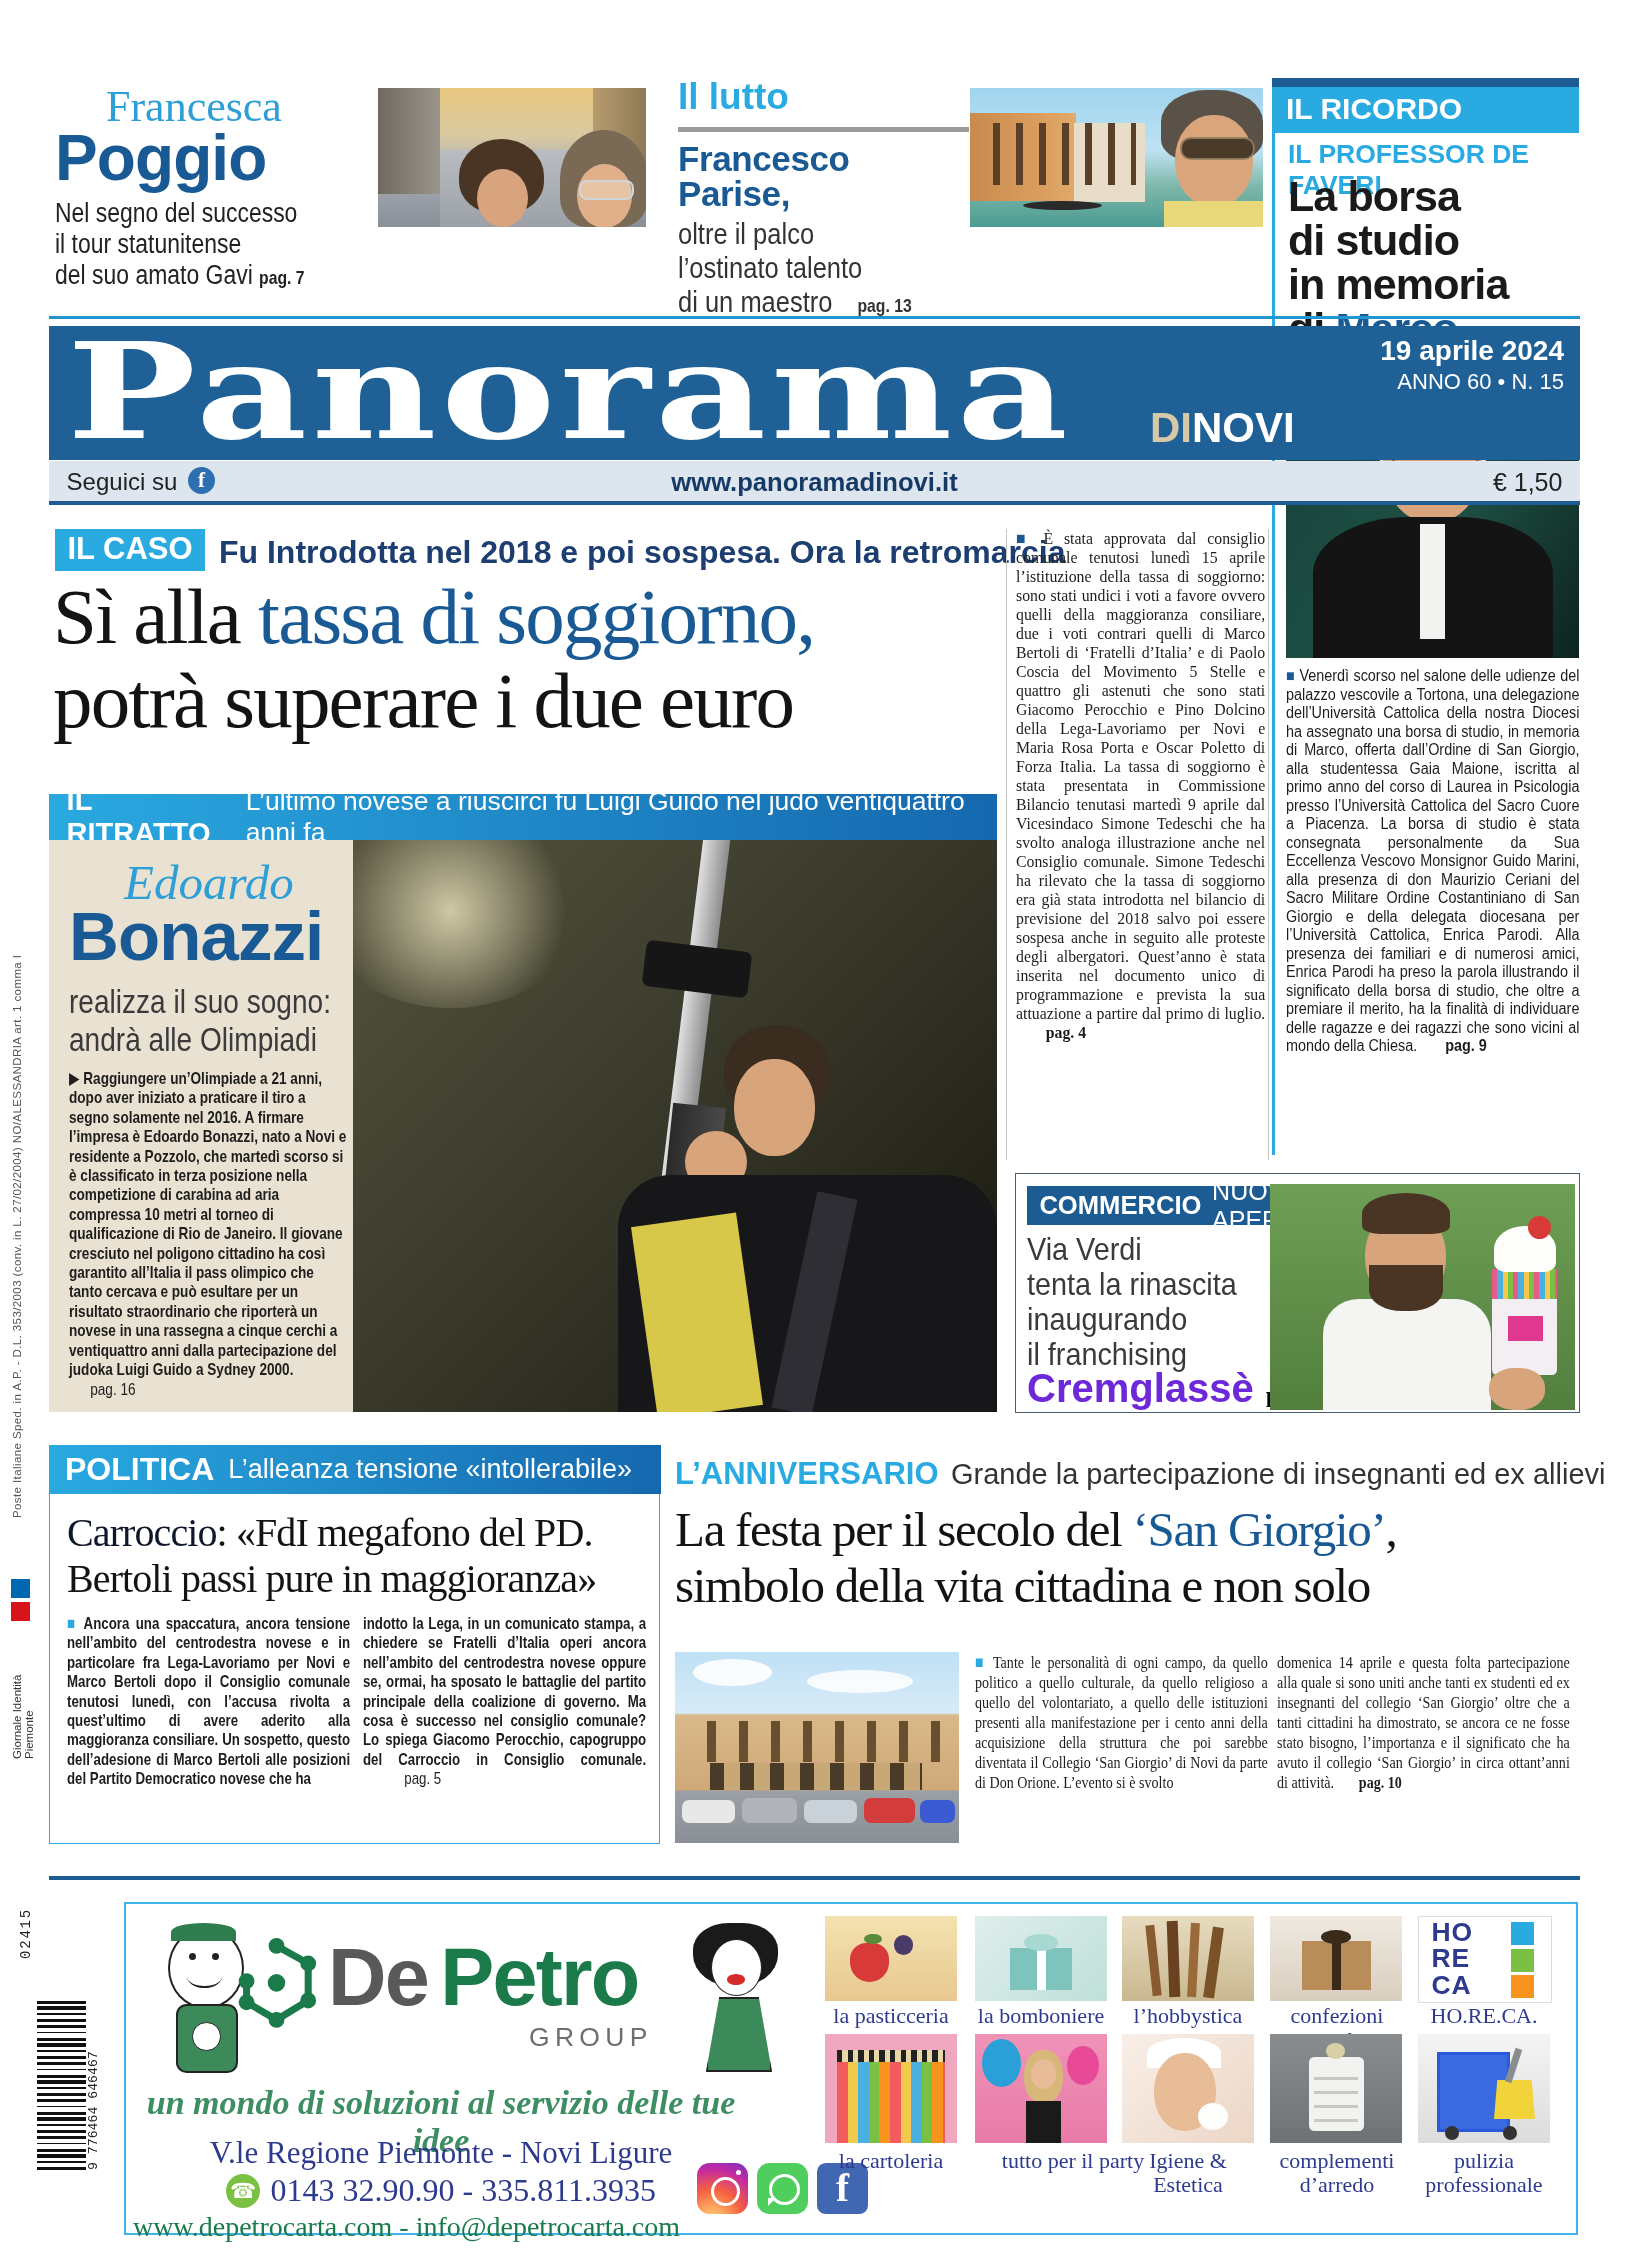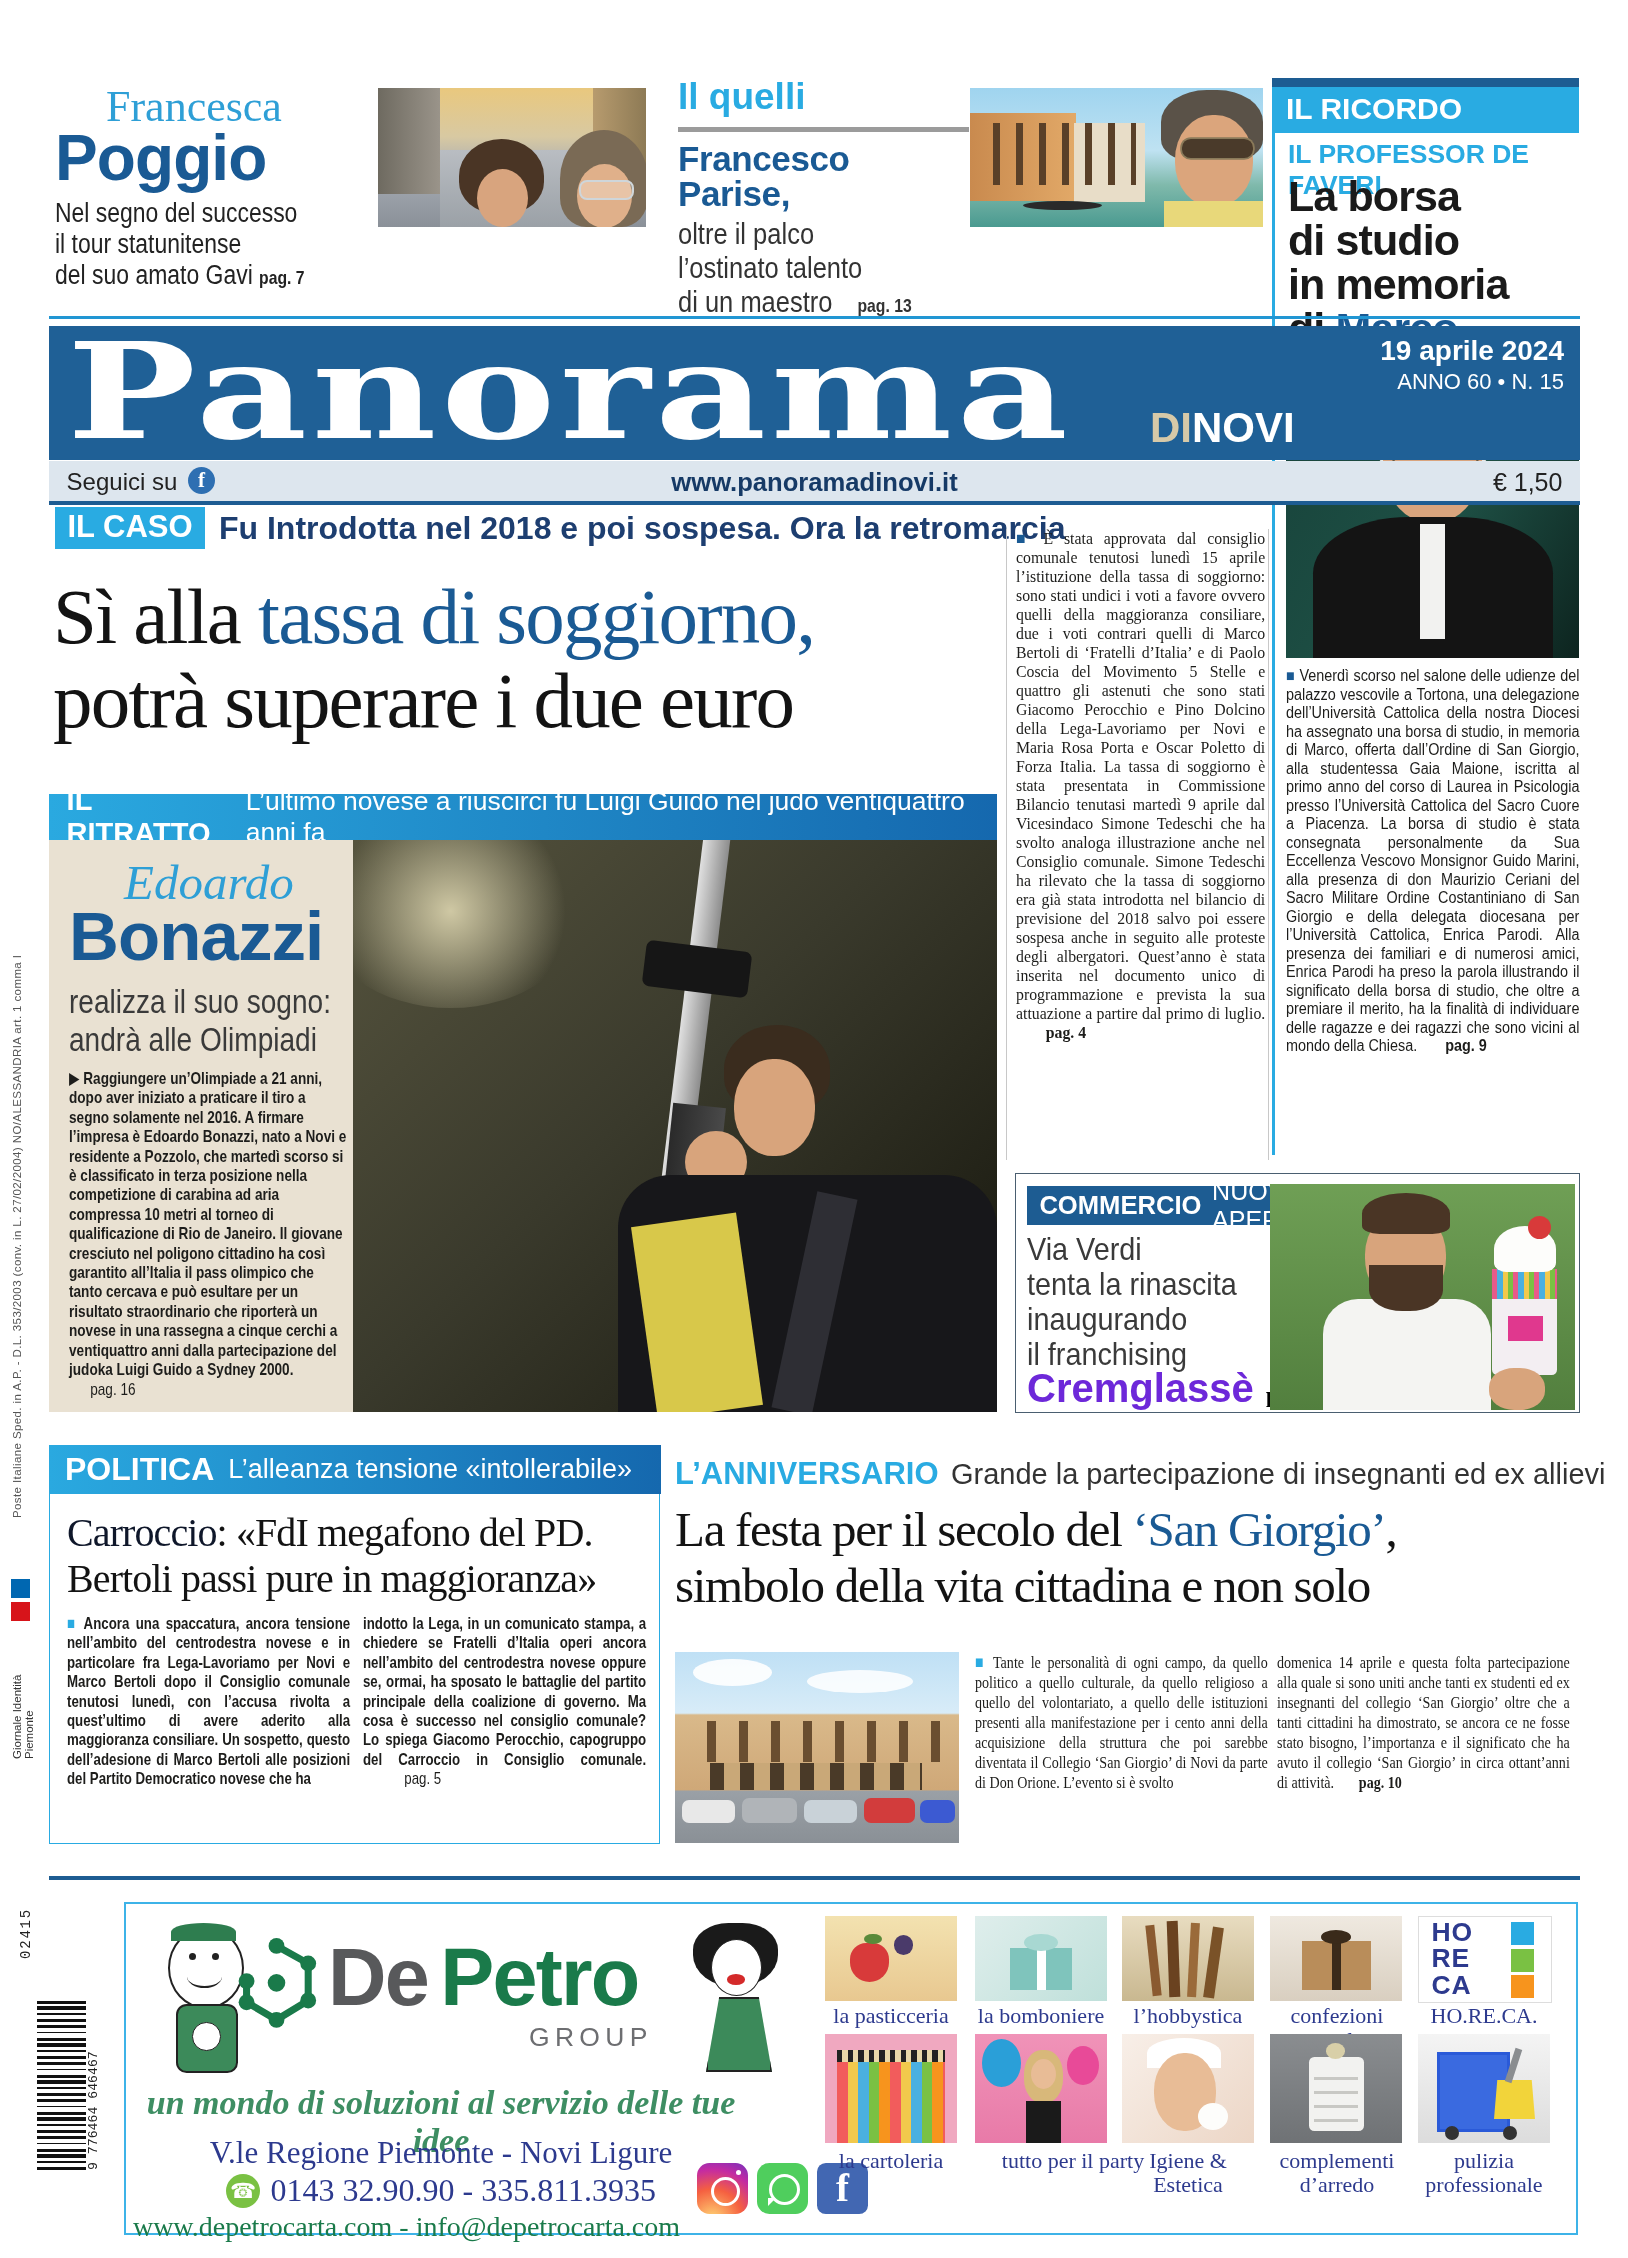--- a/index.html
+++ b/index.html
@@ -43,21 +43,21 @@
     <div class="abs" style="right:0;top:0;width:53px;height:97px;background:linear-gradient(90deg,#b79b6e,#8d7a55)"></div>
     <div class="abs" style="left:62px;top:62px;width:159px;height:79px;background:linear-gradient(#b9bdc2,#9aa0a6)"></div>
     <div class="abs" style="left:81px;top:51px;width:85px;height:74px;border-radius:50% 50% 42% 42%;background:#4a3525"></div>
     <div class="abs" style="left:99px;top:81px;width:51px;height:58px;border-radius:50%;background:#d8a47e"></div>
     <div class="abs" style="left:182px;top:42px;width:88px;height:97px;border-radius:50% 50% 30% 30%;background:#7a6a55"></div>
     <div class="abs" style="left:199px;top:76px;width:55px;height:64px;border-radius:50%;background:#e0b08a"></div>
     <div class="abs" style="left:201px;top:92px;width:51px;height:16px;border:2.6px solid #cfd6da;border-radius:8px;background:rgba(255,255,255,.25)"></div>
   </div>
 
   <div class="abs" style="left:678px;top:78px;width:291px">
-    <div class="sans b" style="color:#29abe2;font-size:37px;line-height:1">Il quelli</div>
+    <div class="sans b" style="color:#29abe2;font-size:37px;line-height:1">Il lutto</div>
     <div style="width:291px;height:4.4px;background:#9b9b9b;margin:12.4px 0 8.8px 0"></div>
     <div class="sans b" style="color:#1a5a94;font-size:35px;line-height:1.02;letter-spacing:-0.4px">Francesco Parise,</div>
     <div class="sans cx85" style="width:353px;color:#333;font-size:30px;line-height:1.13;margin-top:5.3px">
       <span style="display:block">oltre il palco</span>
       <span style="display:block">l’ostinato talento</span>
       <span style="display:block"><span>di un maestro</span>
         <span class="pg" style="font-size:18.5px;margin-left:21px">pag. 13</span></span>
     </div>
   </div>
 
@@ -114,21 +114,21 @@
   </div>
 
   <div class="abs" style="left:49px;top:461px;width:1531px;height:41px;background:#dde6ee">
     <span class="abs sans" style="left:17.6px;top:7px;font-size:24px;color:#222">Seguici su</span>
     <span class="abs" style="left:139px;top:6.2px;width:27px;height:27px;border-radius:50%;background:#2e6fb2;color:#fff;text-align:center;font-size:21px;line-height:27px;font-weight:bold;font-family:'Liberation Serif',serif">f</span>
     <span class="abs sans b" style="left:0;top:7px;width:1531px;text-align:center;font-size:25.6px;color:#163a66">www.panoramadinovi.it</span>
     <span class="abs sans" style="right:17.6px;top:7px;font-size:25px;color:#222">€ 1,50</span>
   </div>
   <div class="abs" style="left:49px;top:501px;width:1531px;height:4.4px;background:#1d5c92"></div>
 
-  <div class="abs" style="left:55px;top:507px;display:flex;align-items:center;gap:14px">
+  <div class="abs" style="left:55px;top:529px;display:flex;align-items:flex-end;gap:14px">
     <span class="sans b w" style="background:#29abe2;font-size:31px;padding:1.8px 12.4px 4.4px 12.4px">IL CASO</span>
     <span class="sans b" style="color:#1d3e70;font-size:32px">Fu Introdotta nel 2018 e poi sospesa. Ora la retromarcia</span>
   </div>
   <div class="abs serif" style="left:53px;top:575px;width:948px;font-size:79px;line-height:84px;letter-spacing:-1.8px;color:#131313">
     <span style="display:block"><span>Sì alla </span><span style="color:#1a5a94">tassa di soggiorno,</span></span>
     <span style="display:block">potrà superare i due euro</span>
   </div>
 
   <div class="abs grad" style="left:49px;top:794px;width:948px;height:46px;display:flex;align-items:center;gap:14px;padding-left:17.6px;box-sizing:border-box">
     <span class="sans b w" style="font-size:29px">IL RITRATTO</span>

